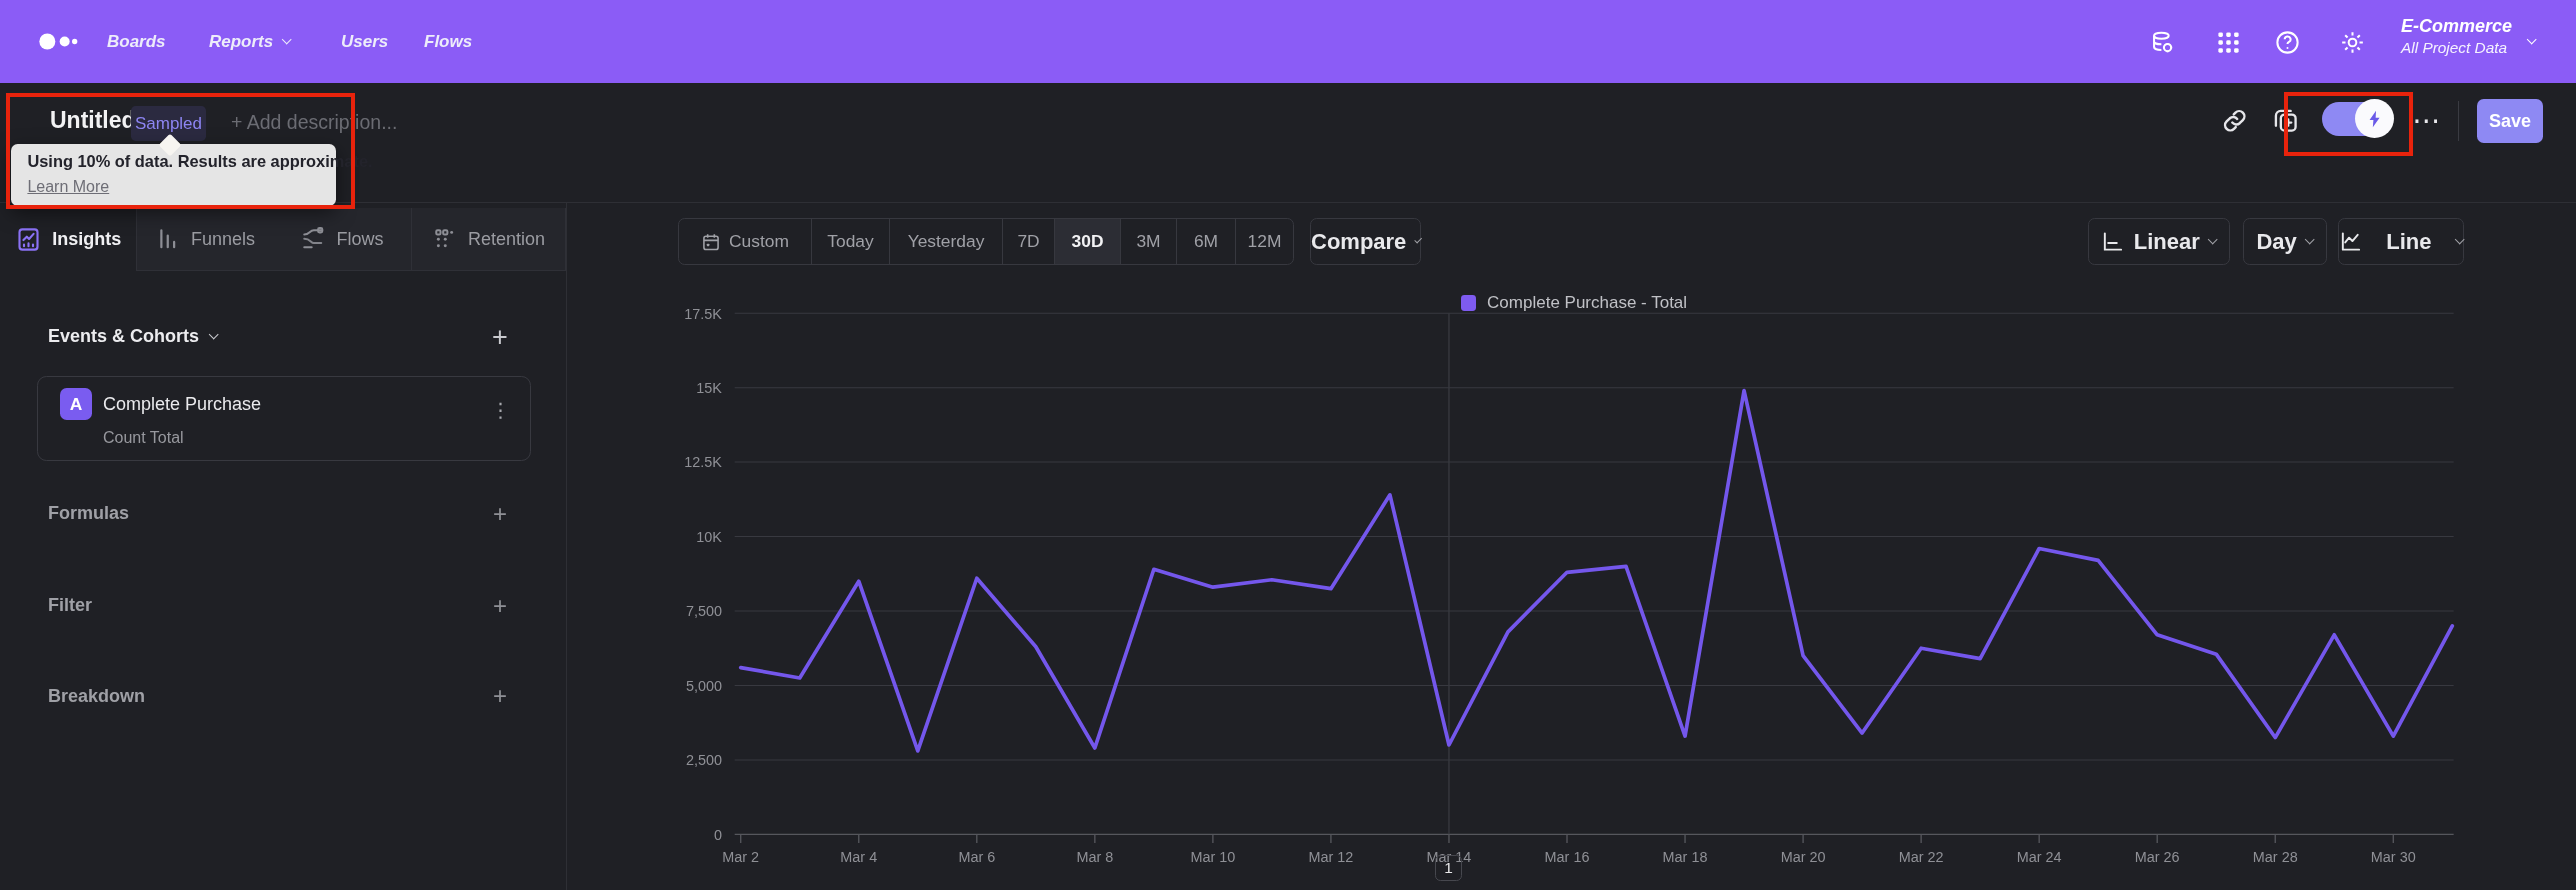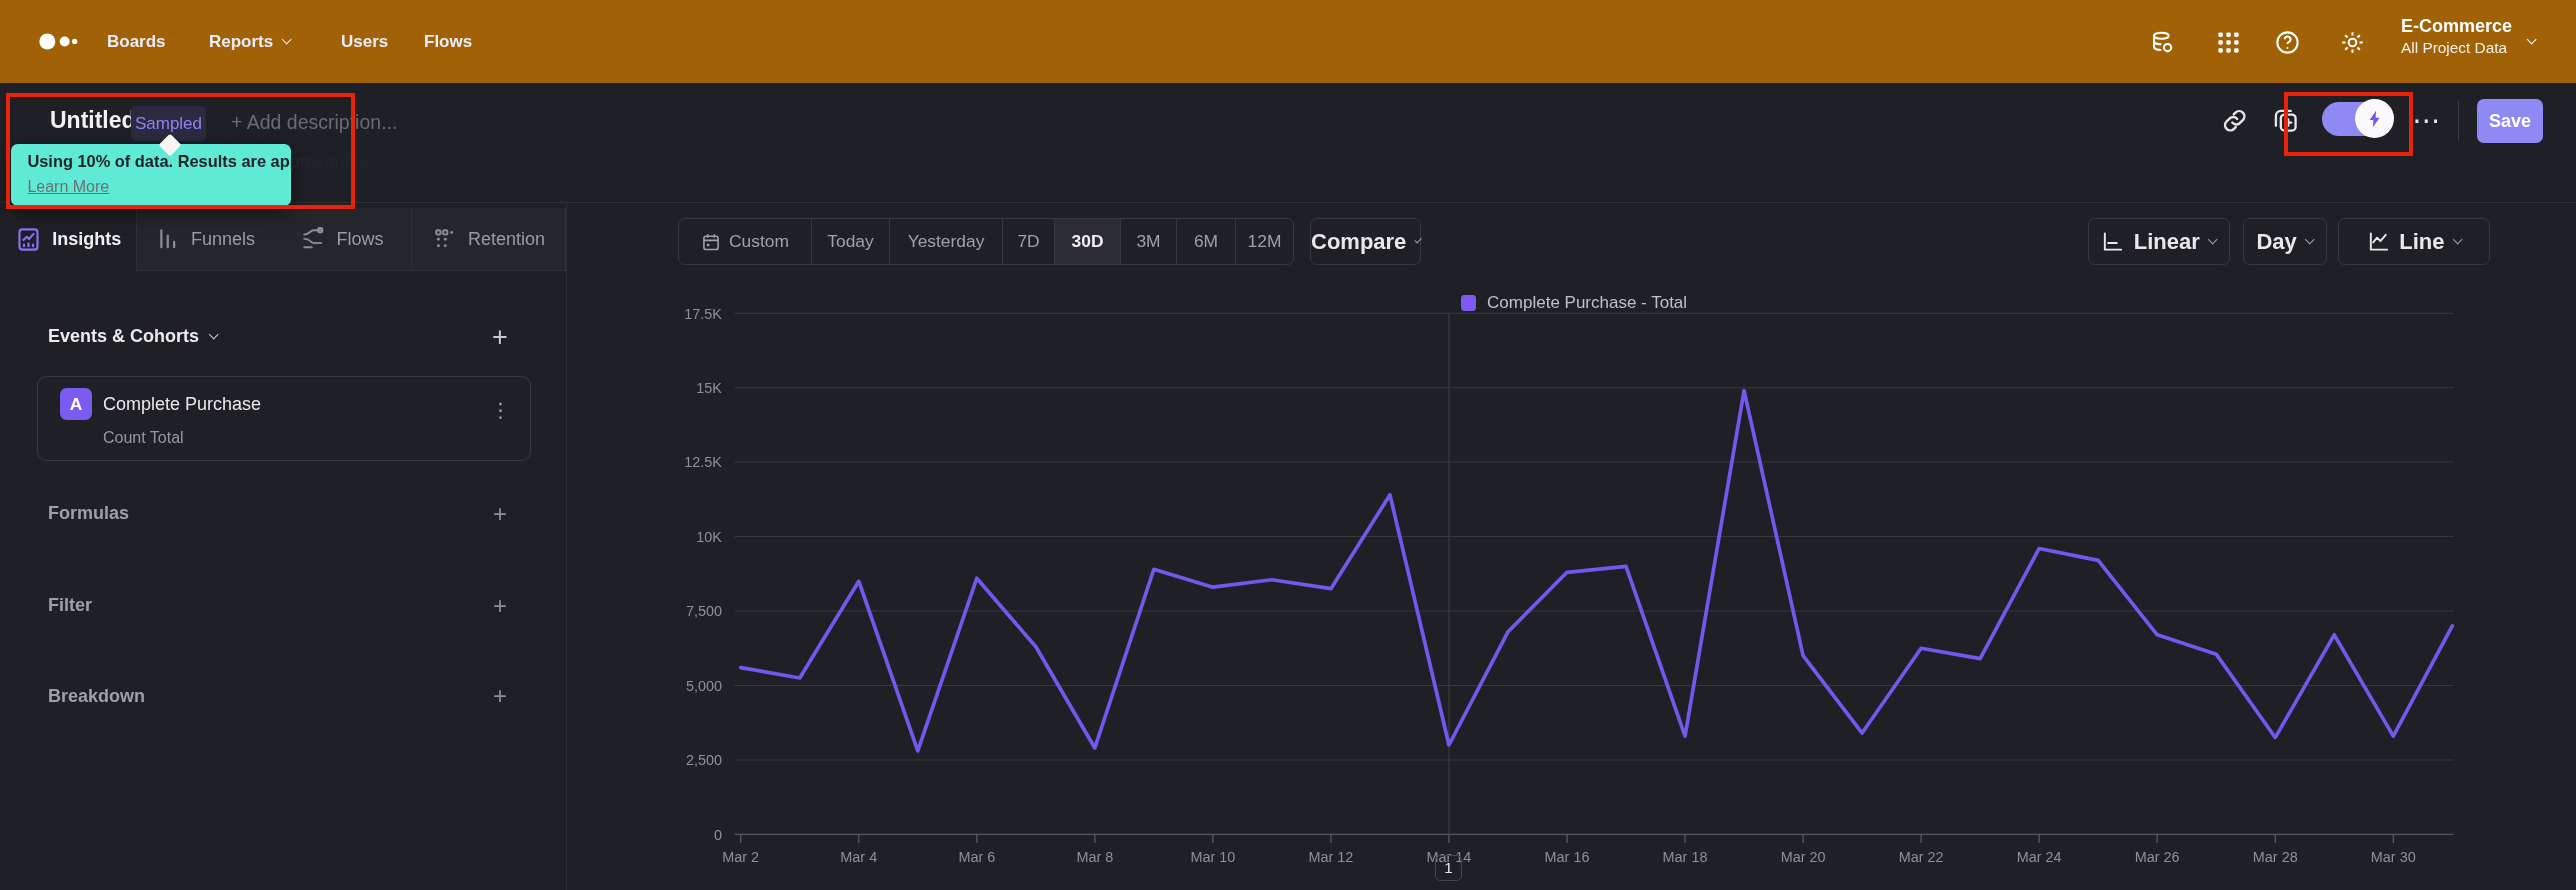--- a/index.html
+++ b/index.html
@@ -2,21 +2,21 @@
 <html style="font-size:10.7px"><head>
 <meta charset="utf-8">
 <style>
   * { box-sizing: border-box; margin: 0; padding: 0; }
   html,body { width:2576px; height:890px; background:#1F2025; overflow:hidden;
               font-family:"Liberation Sans", sans-serif; }
   .abs { position:absolute; }
   svg.icon { display:block; }
 
   
-  .navbar { left:0; top:0; width:2576px; height:83px; background:#a16207; z-index:5; }
+  .navbar { left:0; top:0; width:2576px; height:83px; background:#8b5cf6; z-index:5;font-style:italic; }
   .nav-item { position:absolute; top:0; height:83px; display:flex; align-items:center; gap:9.4px;
               color:#EDECFA; font-size:17px; font-weight:600; cursor:pointer; }
   .chev { display:inline-block; width:7.4px; height:7.4px; border-right:1.7px solid currentColor;
           border-bottom:1.7px solid currentColor; transform:rotate(45deg) translate(-1.3px,-1.3px); }
   .searchbar { left:973px; top:17.4px; width:617px; height:48px; border-radius:8px;
                background:rgba(255,255,255,.14); display:flex; align-items:center; padding:0 19px; gap:12px;
                color:rgba(255,255,255,.66); font-size:17.4px; }
   .nav-icon { position:absolute; top:29px; width:27px; height:27px; color:#fff; cursor:pointer; }
   .project { left:2401px; top:14.8px; color:#fff; cursor:pointer; }
   .project .pname { font-size:18px; font-weight:700; line-height:23px; }
@@ -33,21 +33,21 @@
   .toggle .knob { position:absolute; right:-8px; top:-2.7px; width:39px; height:39px; border-radius:50%;
                   background:#FAFAFD; display:flex; align-items:center; justify-content:center; }
   .dots-h { left:2407px; top:97px; width:40px; height:47px; color:#E8E8EC; font-size:28px; letter-spacing:1.3px;
             display:flex; align-items:center; justify-content:center; cursor:pointer; }
   .tb-vdiv { left:2458px; top:101px; width:1.3px; height:40px; background:#3A3B42; }
   .save-btn { left:2477px; top:99px; width:66px; height:44px; border-radius:6.7px; background:#8E89F3;
               color:#fff; font-size:18px; font-weight:600; display:flex; align-items:center; justify-content:center; cursor:pointer; }
 
   
   .red-box { border:4.7px solid #E8230C; z-index:50; pointer-events:none; }
-  .tooltip { left:11.4px; top:144px; width:280px; height:62px; background:#5eead4; border-radius:6.7px;
+  .tooltip { left:11.4px; top:144px; width:325px; height:62px; background:#e5e5e5; border-radius:6.7px;
              box-shadow:0 6.7px 19px rgba(0,0,0,.5); z-index:40; }
   .tooltip .arrow { position:absolute; left:151px; top:-6.7px; width:16px; height:16px; background:#F7F5F1;
                     transform:rotate(45deg); border-radius:2px; }
   .tooltip .t1 { position:absolute; left:16px; top:8px; font-size:16.4px; font-weight:700; color:#23232B; white-space:nowrap; }
   .tooltip .t2 { position:absolute; left:16px; top:34px; font-size:16px; color:#6E6E76; text-decoration:underline; cursor:pointer; }
 
   
   .side-vdiv { left:566px; top:203px; width:1.3px; height:687px; background:#2E2F35; }
   .tab { position:absolute; top:208px; height:63px; display:flex; align-items:center; justify-content:center; gap:10.7px;
          font-size:18px; color:#9B9CA2; cursor:pointer; }
@@ -309,21 +309,21 @@
         <path d="M7.5 13.5h9"></path>
     </svg>
   </span>
   <span>Linear</span>
     <span class="chev"></span>
 </div>
 <div class="ctl-btn" style="left:2243px;width:84px;">
   <span>Day</span>
     <span class="chev"></span>
 </div>
-<div class="ctl-btn" style="left:2338px;width:152px;">
+<div class="ctl-btn" style="left:2338px;width:126px;justify-content:space-between;">
   <span>
     <svg class="icon" width="23" height="23" viewBox="0 0 24 24" fill="none" stroke="#E9E9EC" stroke-width="2" stroke-linecap="round" stroke-linejoin="round">
       <path d="M4 3.5v17h17"></path>
         <path d="M6.5 13l4-5 3.5 3.5 5.5-6.5"></path>
     </svg>
   </span>
   <span>Line</span>
     <span class="chev"></span>
 </div>
 

